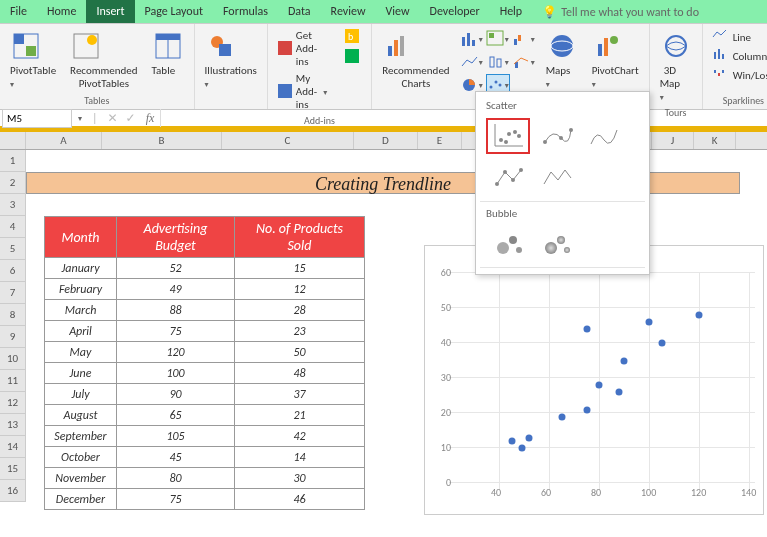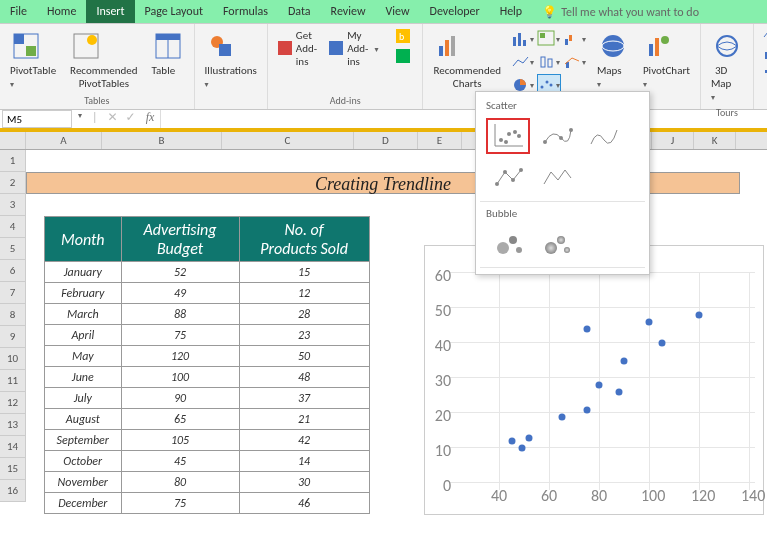--- a/index.html
+++ b/index.html
@@ -11,41 +11,41 @@
 .ribbon{display:flex;background:#f3f3f3;border-bottom:1px solid #c6c6c6;height:86px}
 .grp{border-right:1px solid #dcdcdc;padding:4px 6px 2px;display:flex;flex-direction:column;justify-content:space-between;align-items:center}
 .grp-main{display:flex;gap:6px;align-items:flex-start}
 .rbtn{display:flex;flex-direction:column;align-items:flex-start;gap:2px;padding:2px 4px;cursor:pointer;min-width:40px}
 .rbtn .ic{width:32px;height:32px;display:flex;align-items:center;justify-content:center}
 .rbtn-sm{display:flex;align-items:center;gap:4px;padding:1px 4px;cursor:pointer;font-size:11px}
 .rbtn-sm .ic{width:16px;height:16px}
 .grp-label{font-size:10px;color:#666;text-align:center;margin-top:2px}
 .chart-row{display:flex;gap:2px}
 .chart-ic{width:24px;height:22px;border:1px solid transparent;display:flex;align-items:center;justify-content:center;cursor:pointer}
-.namebox-row{display:flex;background:#fff;border-bottom:4px solid #eab308;height:22px}
+.namebox-row{display:flex;align-items:center;background:#fff;border-bottom:6px solid #eab308;height:22px}
 .namebox{width:70px;border:1px solid #ccc;padding:2px 4px;margin:0 2px;font-size:11px}
 .fx-lbl{font-style:italic;font-family:serif;color:#777;padding:0 6px}
 .col-headers{display:flex;background:#e6e6e6;border-bottom:1px solid #aaa;height:18px}
 .corner{width:26px;border-right:1px solid #ccc;background:#e6e6e6}
 .ch{text-align:center;font-size:11px;color:#555;border-right:1px solid #ccc;line-height:18px}
 .grid-area{display:flex;position:relative}
 .row-headers{display:flex;flex-direction:column;width:26px;background:#e6e6e6}
 .rh{height:22px;text-align:center;font-size:11px;color:#555;border-bottom:1px solid #ccc;border-right:1px solid #ccc;line-height:22px}
 .cells{position:relative;flex:1}
 .title-banner{position:absolute;left:0;top:22px;width:714px;height:22px;background:#f5c395;border:1px solid #999;font-family:'Brush Script MT',cursive;font-size:18px;font-style:italic;text-align:center;line-height:22px;color:#222}
 .data-table{position:absolute;left:18px;top:66px;border-collapse:collapse}
-.data-table th{background:#0f766e;color:#fff;font-weight:normal;border:1px solid #999;padding:3px 16px;font-size:16px;font-style:italic}
+.data-table th{background:#ef4444;color:#fff;font-weight:normal;border:1px solid #999;padding:3px 16px;font-size:14px;font-style:italic}
 .data-table td{border:1px solid #999;padding:3px 4px;text-align:center;font-size:12px;font-style:italic;height:16px}
 .data-table td.m{width:72px}
 .data-table td.ab{width:118px}
 .data-table td.np{width:130px}
 .chart-embed{position:absolute;left:398px;top:95px;width:340px;height:270px;border:1px solid #ccc;background:#fff}
 .chart-title{text-align:center;font-size:14px;color:#666;padding:6px 0}
 .plot{position:absolute;left:24px;top:26px;right:8px;bottom:24px}
-.axis-tick{position:absolute;font-size:16px;color:#888}
+.axis-tick{position:absolute;font-size:10px;color:#888}
 .grid-line-h{position:absolute;left:0;right:0;height:0;border-top:1px solid #e6e6e6}
 .grid-line-v{position:absolute;top:0;bottom:0;width:0;border-left:1px solid #e6e6e6}
 .pt{position:absolute;width:7px;height:7px;border-radius:50%;background:#4472c4;transform:translate(-50%,50%)}
 .popup{position:absolute;left:475px;top:91px;width:175px;background:#fff;border:1px solid #c6c6c6;box-shadow:2px 2px 6px rgba(0,0,0,.2);z-index:10;padding:4px}
 .popup-hdr{font-size:11px;color:#666;padding:3px 6px}
 .popup-row{display:flex;gap:4px;padding:3px 6px}
 .popup-item{width:44px;height:36px;border:1px solid transparent;display:flex;align-items:center;justify-content:center;cursor:pointer}
 .popup-item.sel{border:2px solid #e03030}
 .popup-sep{border-top:1px solid #e3e3e3;margin:2px 0}
 .popup-link{display:flex;align-items:center;gap:6px;padding:5px 8px;cursor:pointer;font-size:11px}
@@ -119,21 +119,21 @@
             </svg>
           </span>
           <span style="font-size:11px">Illustrations</span>
           <span class="dd">▾</span>
         </div>
     </div>
     <div class="grp-label">&nbsp;</div>
   </div>
   <div class="grp">
     <div class="grp-main">
-      <div style="display:flex;flex-direction:row;gap:2px">
+      <div style="display:flex;flex-direction:column;gap:2px">
         <div class="rbtn-sm">
             <span class="ic"><svg width="14" height="14">
                 <rect width="14" height="14" fill="#d64541"></rect>
               </svg></span>
             <span>Get Add-ins</span>
           </div>
         <div class="rbtn-sm">
             <span class="ic"><svg width="14" height="14">
                 <rect width="14" height="14" fill="#4472c4"></rect>
               </svg></span>

